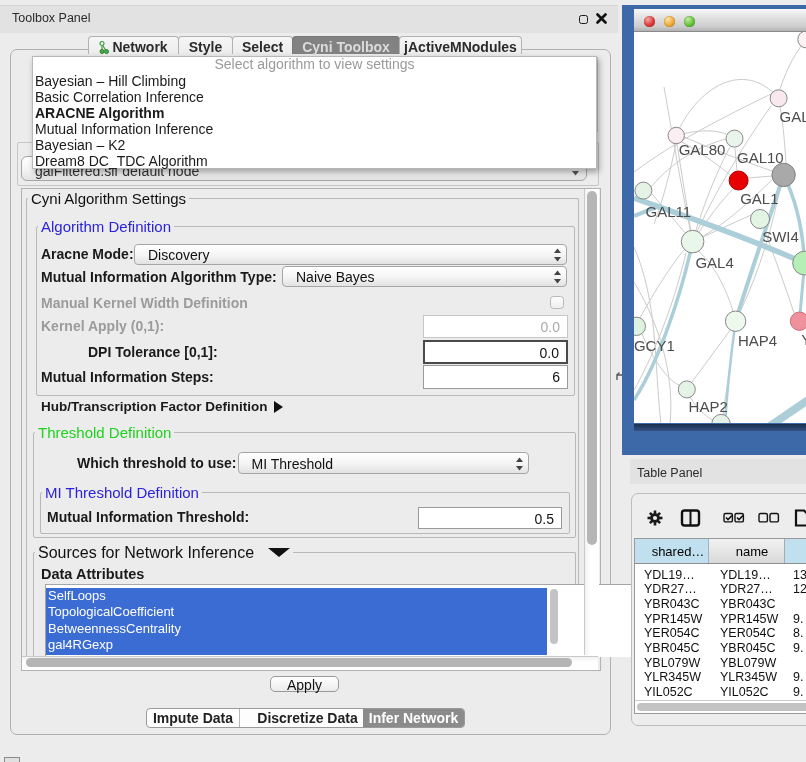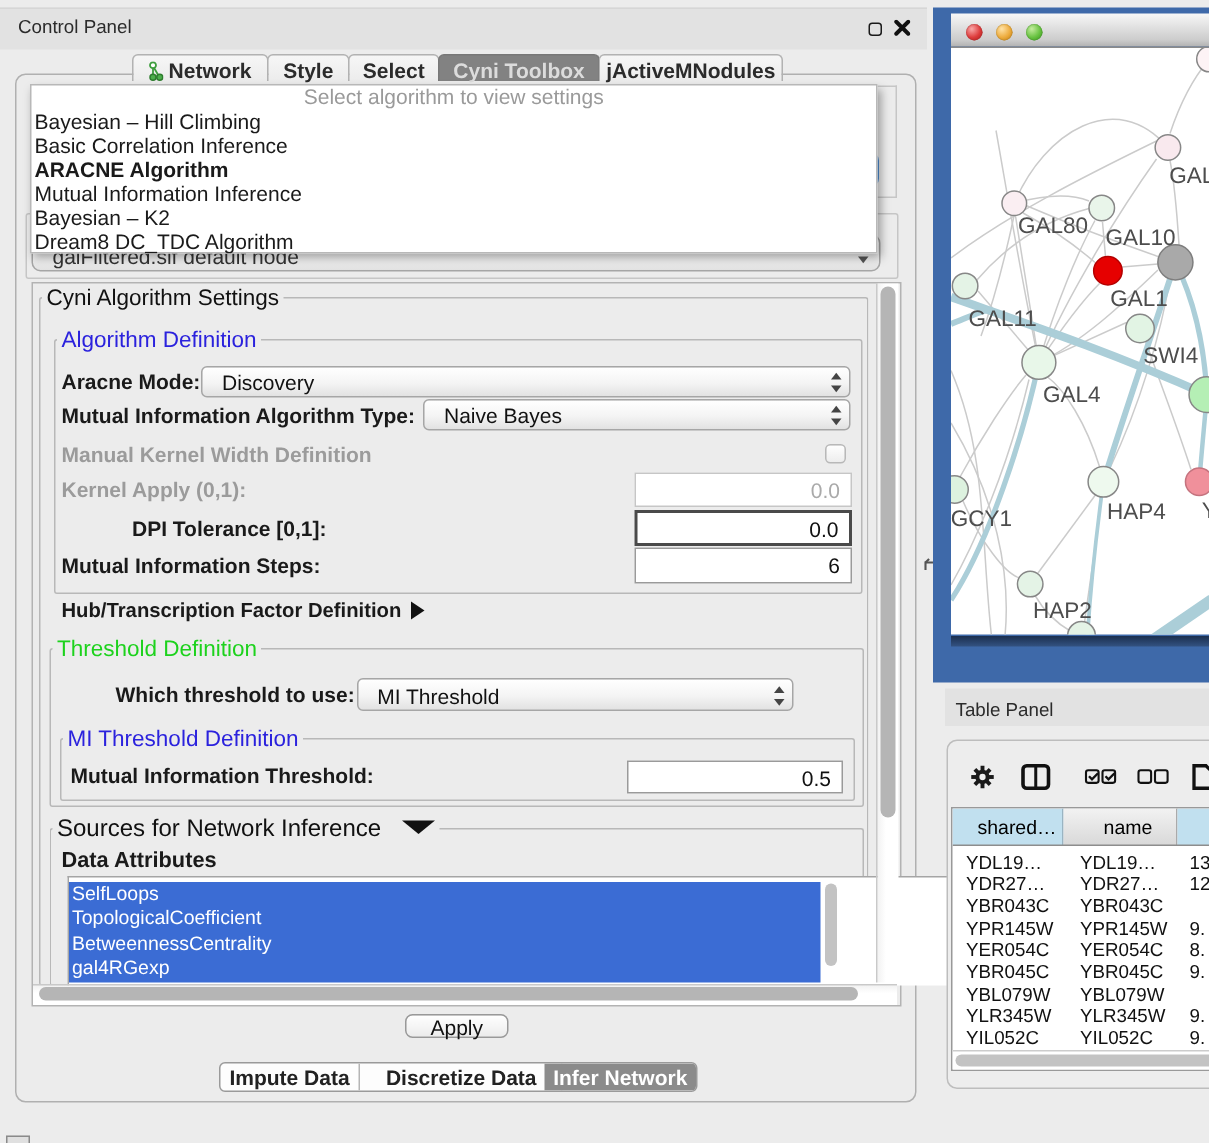--- a/index.html
+++ b/index.html
@@ -21,30 +21,30 @@
   .tfield{position:absolute;background:#fff;border:1px solid #9a9a9a;
           font-size:14px;color:#111;box-sizing:border-box;}
   .tfield span{position:absolute;right:7px;top:3px;}
   .sbthumb{position:absolute;background:#b5b5b5;border-radius:6px;}
   .tab{position:absolute;top:36px;height:15px;border:1px solid #b2b2b2;border-bottom:none;
        border-radius:4px 4px 0 0;background:linear-gradient(#f6f6f6,#ececec);
        font-size:14px;font-weight:bold;color:#2b2b2b;text-align:center;
        padding-top:2px;box-sizing:content-box;}
   .seg{position:absolute;top:0;height:18px;font-size:14px;font-weight:bold;
        text-align:center;color:#222;line-height:18px;box-sizing:border-box;}
-  #popup{position:absolute;left:20px;top:56px;width:565px;height:113px;background:#fff;
+  #popup{position:absolute;left:32px;top:56px;width:565px;height:113px;background:#fff;
          border:1px solid #b8b8b8;box-shadow:2px 3px 6px rgba(0,0,0,.35);
          font-size:14px;color:#1a1a1a;box-sizing:border-box;}
   #popup div{position:absolute;left:2px;line-height:16px;white-space:nowrap;}
 </style>
 </head>
 <body>
 
 <div class="abs" style="left:0;top:5px;width:618px;height:26.5px;background:#e2e2e2;border-top:1px solid #d6d6d6;"></div>
-<div class="abs" style="left:12px;top:11px;font-size:12.5px;color:#2b2b2b;">Control Panel</div>
+<div class="abs" style="left:12px;top:11px;font-size:12.5px;color:#2b2b2b;">Toolbox Panel</div>
 <div class="abs" style="left:579px;top:15px;width:7px;height:7px;border:1.6px solid #1a1a1a;border-radius:2.5px;"></div>
 <svg class="abs" style="left:596px;top:13px;" width="11" height="11" viewBox="0 0 11 11">
   <path d="M1.5,1.5 L9.5,9.5 M9.5,1.5 L1.5,9.5" stroke="#111" stroke-width="2.6" stroke-linecap="round"></path>
 </svg>
 
 <div class="abs" style="left:10px;top:49px;width:599px;height:684px;background:#ececec;border:1px solid #b0b0b0;border-radius:7px;"></div>
 
 <div class="abs tab" style="left:88px;width:89px;">
   <svg width="10" height="13" viewBox="0 0 10 13" style="vertical-align:-2px;margin-right:3px;">
     <line x1="3" y1="3" x2="7" y2="10" stroke="#3f9e3f" stroke-width="1.2"></line>

